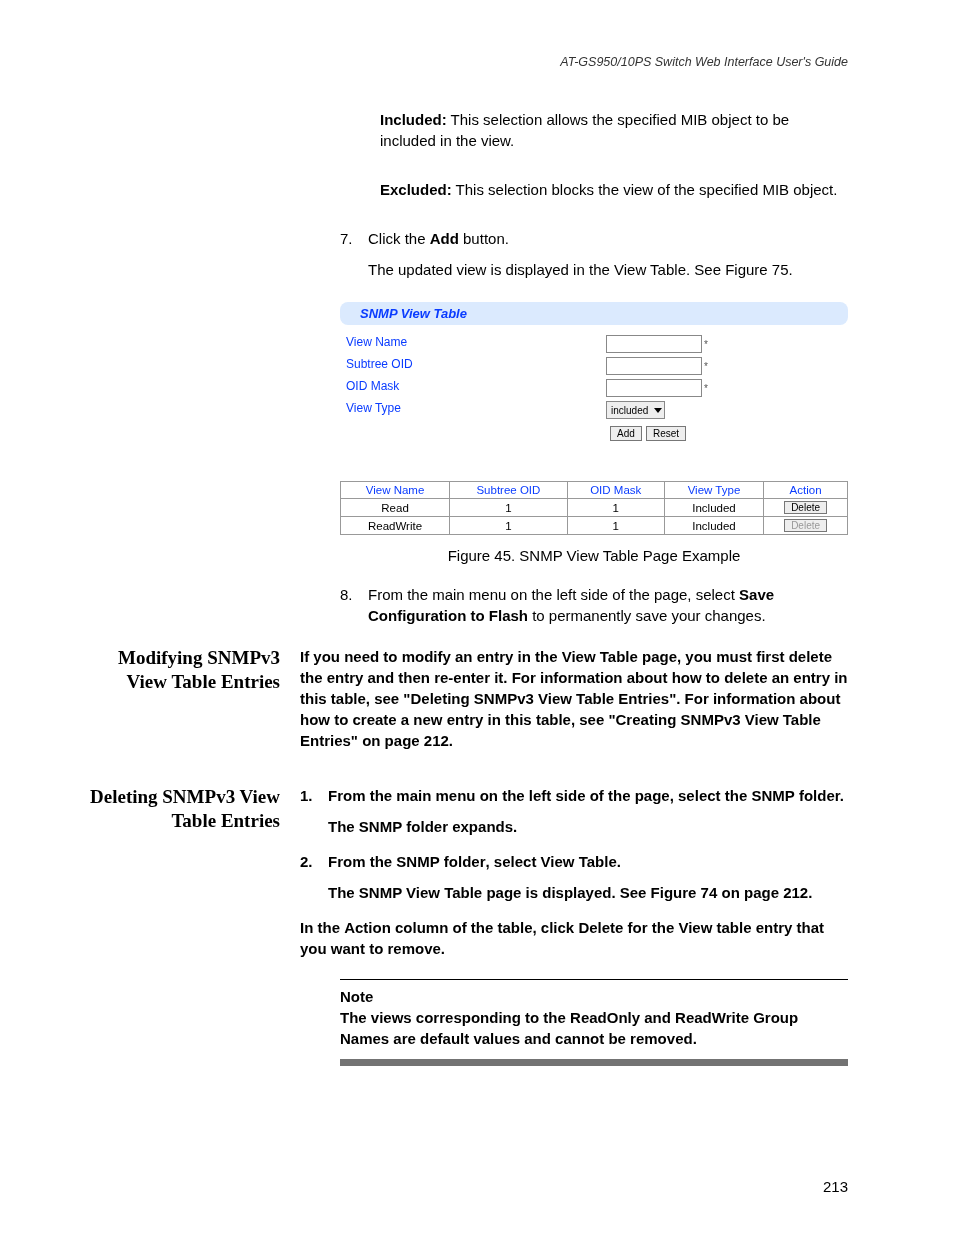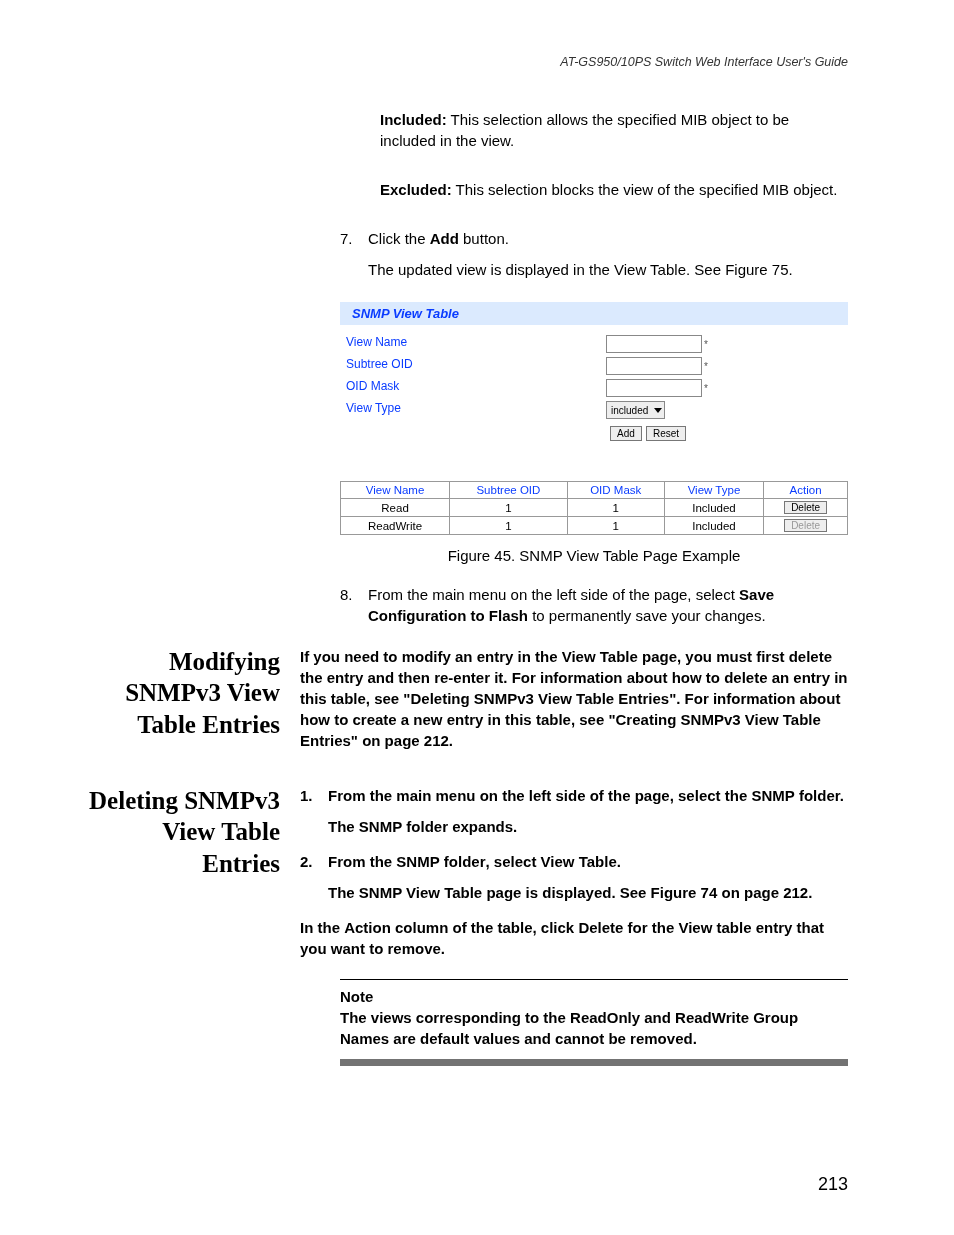--- a/index.html
+++ b/index.html
@@ -20,34 +20,34 @@
     text-align: right;
     font-size: 12.5px;
     font-style: italic;
     color: #333;
     margin-bottom: 40px;
   }
   .page-number {
     position: absolute;
     bottom: 40px;
     right: 80px;
-    font-size: 18px;
+    font-size: 15px;
   }
   .content-col {
     margin-left: 260px;
   }
   .two-col {
     display: flex;
     margin-top: 20px;
   }
   .side-head {
     width: 200px;
     flex: none;
     font-family: "Times New Roman", Times, serif;
-    font-size: 25px;
+    font-size: 19px;
     font-weight: bold;
     text-align: right;
     padding-right: 20px;
     line-height: 1.25;
   }
   .body-col {
     flex: 1;
     font-weight: bold;
   }
   p { margin: 0 0  14px 0; line-height: 1.4; }
@@ -67,21 +67,22 @@
   
   .figure-wrap {
     margin: 22px 0 8px 0;
   }
   .fig-header {
     background: #dbeafe;
     color: #0a3cff;
     font-style: italic;
     font-weight: bold;
     font-size: 13px;
-    padding: 4px 12px;
+    padding: 4px 20px;
+    border-radius: 8px;
   }
   .form-grid {
     display: grid;
     grid-template-columns: 260px auto;
     row-gap: 4px;
     padding: 10px 6px 0 6px;
     font-size: 12px;
   }
   .form-label { color: #0a3cff; }
   .form-field input[type=text] {

